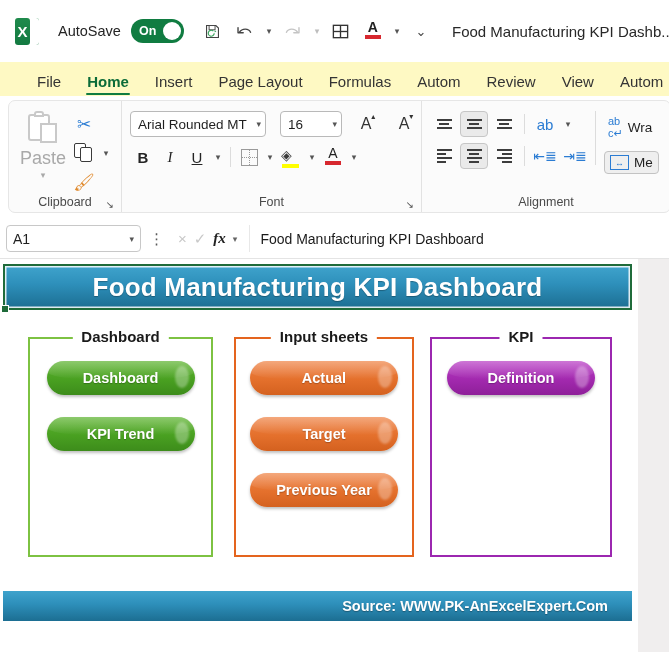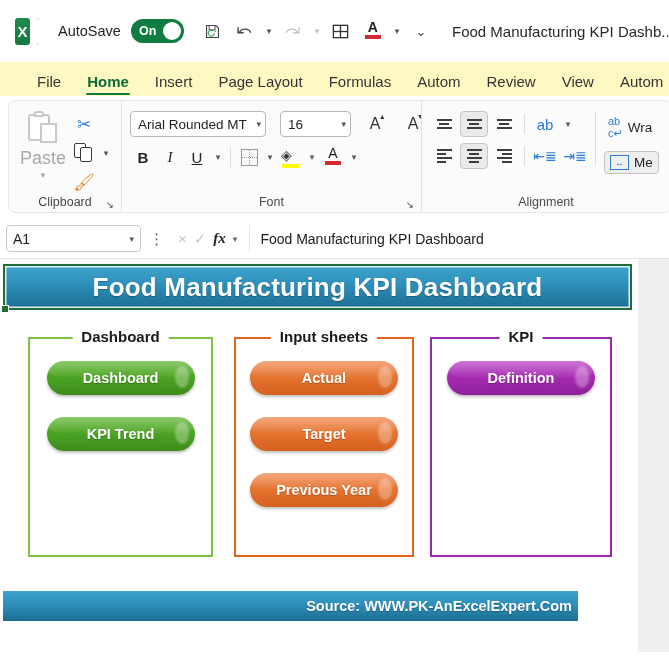--- a/index.html
+++ b/index.html
@@ -125,21 +125,21 @@
   .brush { color: #e08a2e; font-size: 17px; }
 
   
   .fontrow1 { display: flex; align-items: center; gap: 14px; margin-bottom: 7px; }
   .combo {
     border: 1px solid #b9b9b9; border-radius: 4px; background: #fff;
     height: 26px; display: flex; align-items: center; padding: 0 4px 0 7px;
     font-size: 13.5px; color: #1f1f1f;
   }
   .combo.fontname { width: 136px; }
-  .combo.fontsize { width: 71px; }
+  .combo.fontsize { width: 62px; }
   .combo .cval { flex: 1; white-space: nowrap; overflow: hidden; }
   .combo .cv { font-size: 9px; color: #555; margin-left: 3px; }
   .aa-btn { font-size: 16px; color: #333; width: 24px; text-align: center; position: relative; }
   .aa-btn sup { font-size: 8px; position: relative; top: -4px; }
   .fontrow2 { display: flex; align-items: center; gap: 1px; }
   .fbtn {
     width: 26px; height: 26px; display: flex; align-items: center; justify-content: center;
     font-size: 15px; color: #242424; border-radius: 4px;
   }
   .fbtn.bold { font-weight: bold; }
@@ -255,24 +255,24 @@
   .pill::after {
     content: ""; position: absolute; right: 6px; top: 5px; width: 14px; height: 22px;
     border-radius: 50%; background: rgba(255,255,255,.30); filter: blur(1px);
   }
   .pill .plabel { position: relative; z-index: 2; }
   .pill.green  { background: linear-gradient(180deg,#5cb32e 0%, #49a021 55%, #3d8c1b 100%); }
   .pill.orange { background: linear-gradient(180deg,#ef8244 0%, #e4702c 55%, #d4611f 100%); }
   .pill.purple { background: linear-gradient(180deg,#b83bc4 0%, #a229ae 55%, #8e1f99 100%); }
 
   .footer-bar {
-    position: absolute; left: 3px; top: 332px; width: 575px; height: 30px;
+    position: absolute; left: 3px; top: 332px; width: 629px; height: 30px;
     background: linear-gradient(180deg, #3fa3cc 0%, #2e90bb 42%, #1c6e92 100%);
     display: flex; align-items: center; justify-content: flex-end;
-    padding-right: 6px;
+    padding-right: 24px;
   }
   .footer-bar .ftext {
     color: #ffffff; font-size: 14.5px; font-weight: bold;
     text-shadow: 0 1px 1px rgba(0,0,0,.3); white-space: nowrap;
   }
 </style>
 </head>
 <body>
 
 <div id="app">

